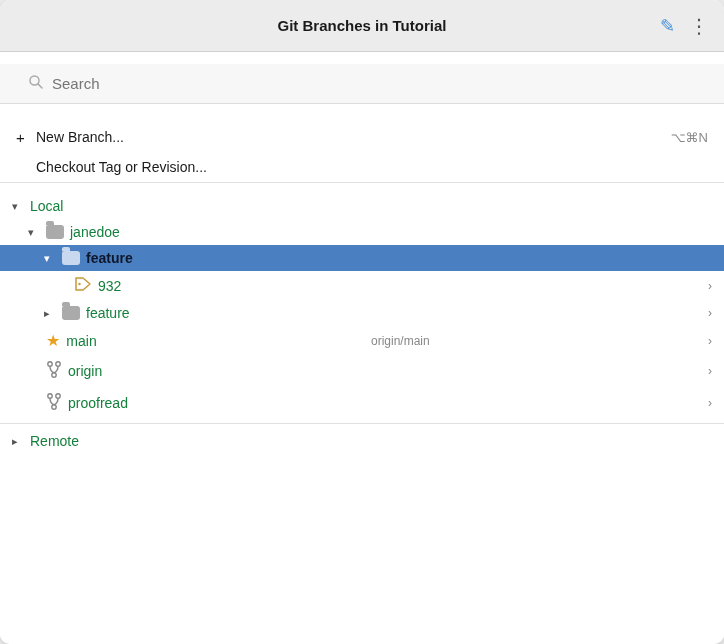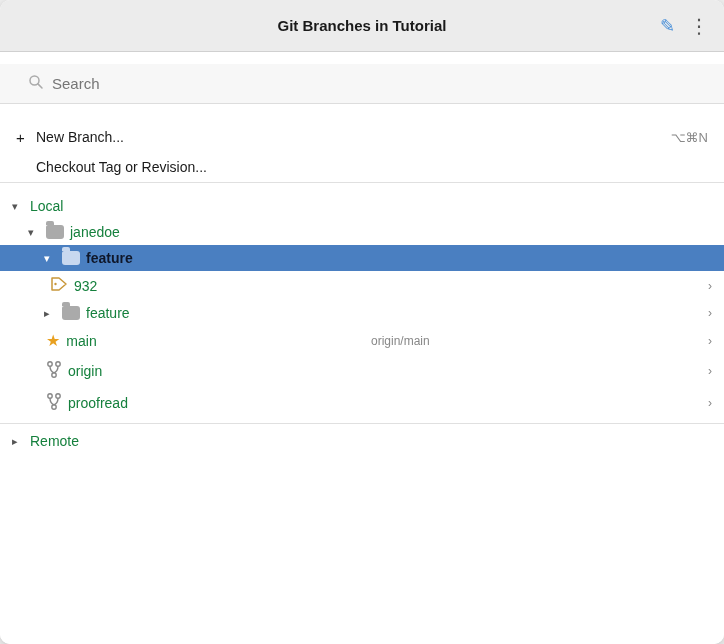--- a/index.html
+++ b/index.html
@@ -172,21 +172,21 @@
     }
     .chevron-right {
       margin-left: auto;
       color: #888;
       font-size: 12px;
     }
     
     .indent-0 { padding-left: 12px; }
     .indent-1 { padding-left: 28px; }
     .indent-2 { padding-left: 44px; }
-    .indent-3 { padding-left: 32px; }
+    .indent-3 { padding-left: 56px; }
 
     
     .tag-icon {
       display: inline-block;
       margin-right: 6px;
       font-size: 15px;
       color: #c8973a;
     }
     
     .star-icon {

